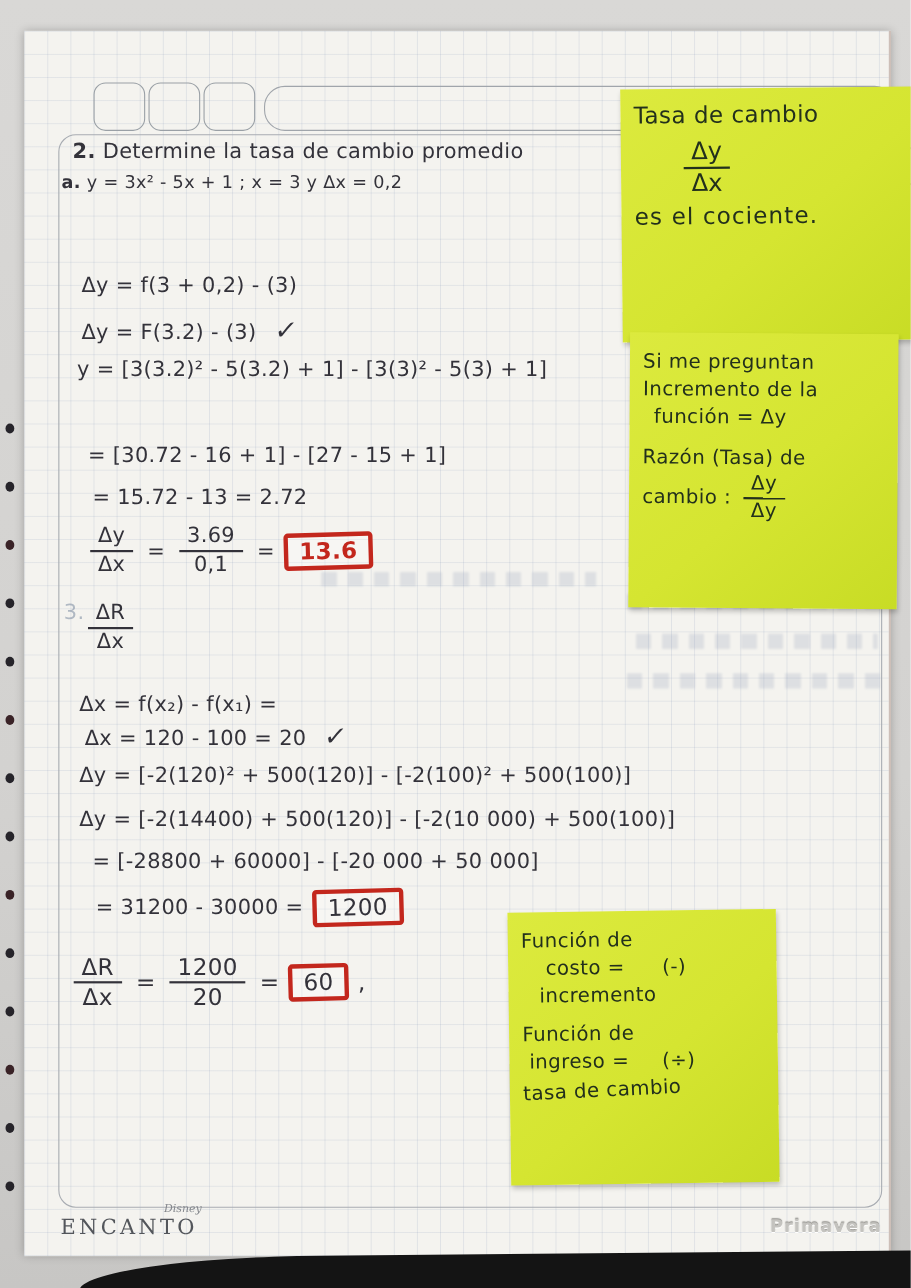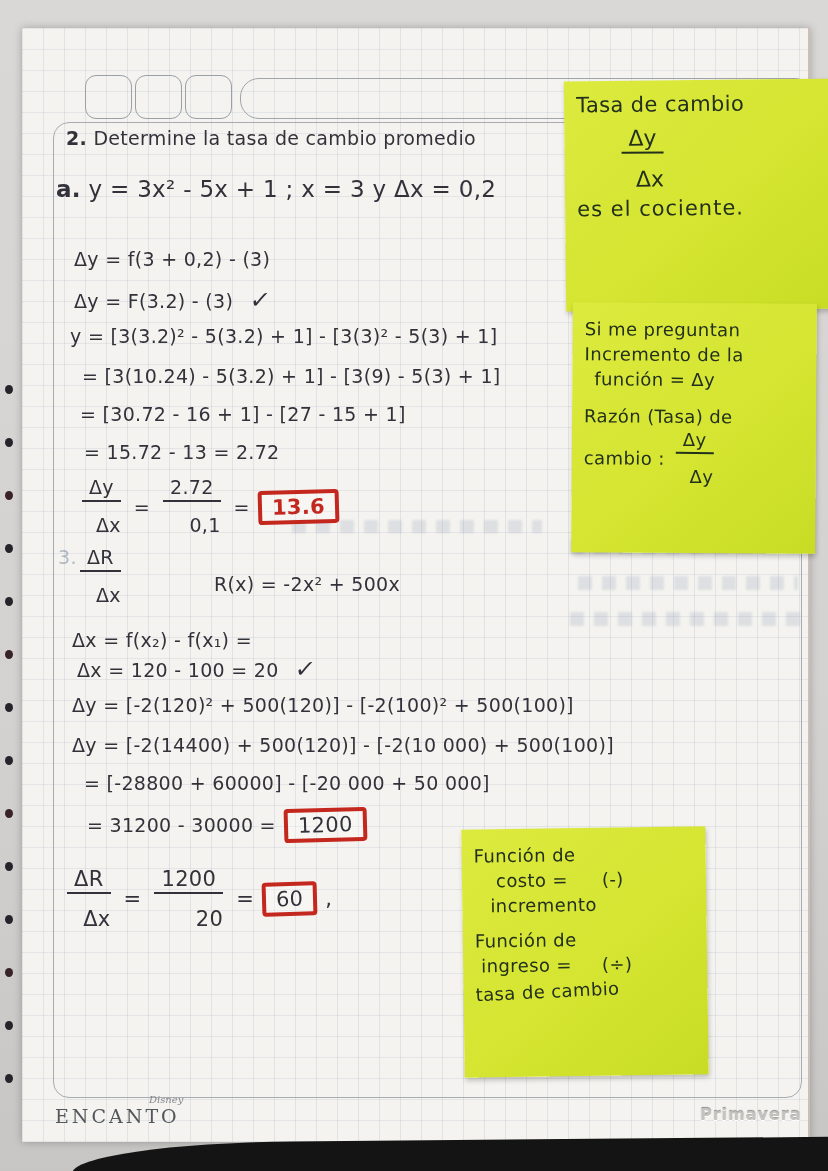--- a/index.html
+++ b/index.html
@@ -24,21 +24,21 @@
   
   .holes{position:absolute;left:5px;top:385px;display:flex;flex-direction:column;gap:44px;}
   .holes i{width:8px;height:9px;border-radius:50%;background:#26242a;display:block;}
   .holes i:nth-child(3n){background:#3a2327;}
   
   .hand{position:absolute;color:#33323a;font-size:19px;letter-spacing:.3px;white-space:nowrap;}
   .bold{font-weight:bold;}
   .check{font-size:24px;font-weight:bold;margin-left:10px;transform:skewX(-8deg);display:inline-block;}
   .frac{display:inline-block;vertical-align:middle;text-align:center;line-height:1.05;margin:0 5px;}
   .frac .num{display:block;padding:0 7px 2px;border-bottom:2.6px solid currentColor;}
-  .frac .den{display:block;padding-top:14px;text-align:right;}
+  .frac .den{display:block;padding-top:2px;}
   .eqrow{display:flex;align-items:center;gap:8px;}
   .rbox{display:inline-block;border:4.5px solid #c3271d;border-radius:4px;padding:1px 10px;
         transform:rotate(-1.6deg);background:rgba(255,255,255,.25);}
   .redtext{color:#c3271d;font-weight:bold;}
   .faintnum{color:#7a8aa0;opacity:.55;}
   
   .sticky{position:absolute;background:linear-gradient(140deg,#dcea3e 0%,#d5e531 55%,#c8dc25 100%);
           box-shadow:1px 3px 5px rgba(0,0,0,.22);color:#23301c;padding:12px 12px;}
   .s-title{font-size:21px;letter-spacing:.4px;}
   .s-cap{font-size:21px;letter-spacing:1px;}
@@ -71,58 +71,56 @@
     <div class="ghost" style="left:270px;top:492px;width:250px;height:13px"></div>
     <div class="ghost" style="left:548px;top:512px;width:235px;height:14px"></div>
     <div class="ghost" style="left:556px;top:548px;width:220px;height:14px"></div>
     <div class="ghost" style="left:548px;top:584px;width:230px;height:14px"></div>
 
     <div class="hand" style="left:44px;top:99px">
       <span class="bold">2.</span>
       <span>Determine la tasa de cambio promedio</span>
     </div>
 
-    <div class="hand" style="left:34px;top:148px;font-size:23px">
+    <div class="hand" style="left:34px;top:128px;font-size:16px">
       <span class="bold">a.</span>
       <span>y = 3x² - 5x + 1  ;  x = 3   y   Δx = 0,2</span>
     </div>
 
     <div class="hand" style="left:52px;top:220px">Δy = f(3 + 0,2) - (3)</div>
     <div class="hand" style="left:52px;top:258px">
       <span>Δy = F(3.2) - (3)</span>
       <span class="check">✓</span>
     </div>
 
     <div class="hand" style="left:48px;top:297px">y = [3(3.2)² - 5(3.2) + 1] - [3(3)² - 5(3) + 1]</div>
-    <div class="hand" style="left:60px;top:337px">= [3(10.24) - 5(3.2) + 1] - [3(9) - 5(3) + 1]</div>
     <div class="hand" style="left:58px;top:375px">= [30.72 - 16 + 1] - [27 - 15 + 1]</div>
     <div class="hand" style="left:62px;top:413px">= 15.72 - 13 = 2.72</div>
 
     <div class="hand eqrow" style="left:55px;top:450px">
       <span class="frac">
         <span class="num">Δy</span>
         <span class="den">Δx</span>
       </span>
       <span>=</span>
       <span class="frac">
-        <span class="num">2.72</span>
+        <span class="num">3.69</span>
         <span class="den">0,1</span>
       </span>
       <span>=</span>
       <span class="rbox redtext" style="font-size:21px">13.6</span>
     </div>
 
     <div class="hand faintnum" style="left:36px;top:518px">3.</div>
     <div class="hand" style="left:58px;top:520px">
       <span class="frac" style="margin:0">
         <span class="num">ΔR</span>
         <span class="den">Δx</span>
       </span>
     </div>
-    <div class="hand" style="left:192px;top:545px">R(x) = -2x² + 500x</div>
 
     <div class="hand" style="left:50px;top:601px">Δx = f(x₂) - f(x₁) =</div>
     <div class="hand" style="left:55px;top:627px">
       <span>Δx = 120 - 100 = 20</span>
       <span class="check">✓</span>
     </div>
 
     <div class="hand" style="left:50px;top:666px">Δy = [-2(120)² + 500(120)] - [-2(100)² + 500(100)]</div>
     <div class="hand" style="left:50px;top:706px">Δy = [-2(14400) + 500(120)] - [-2(10 000) + 500(100)]</div>
     <div class="hand" style="left:62px;top:744px">= [-28800 + 60000] - [-20 000 + 50 000]</div>

